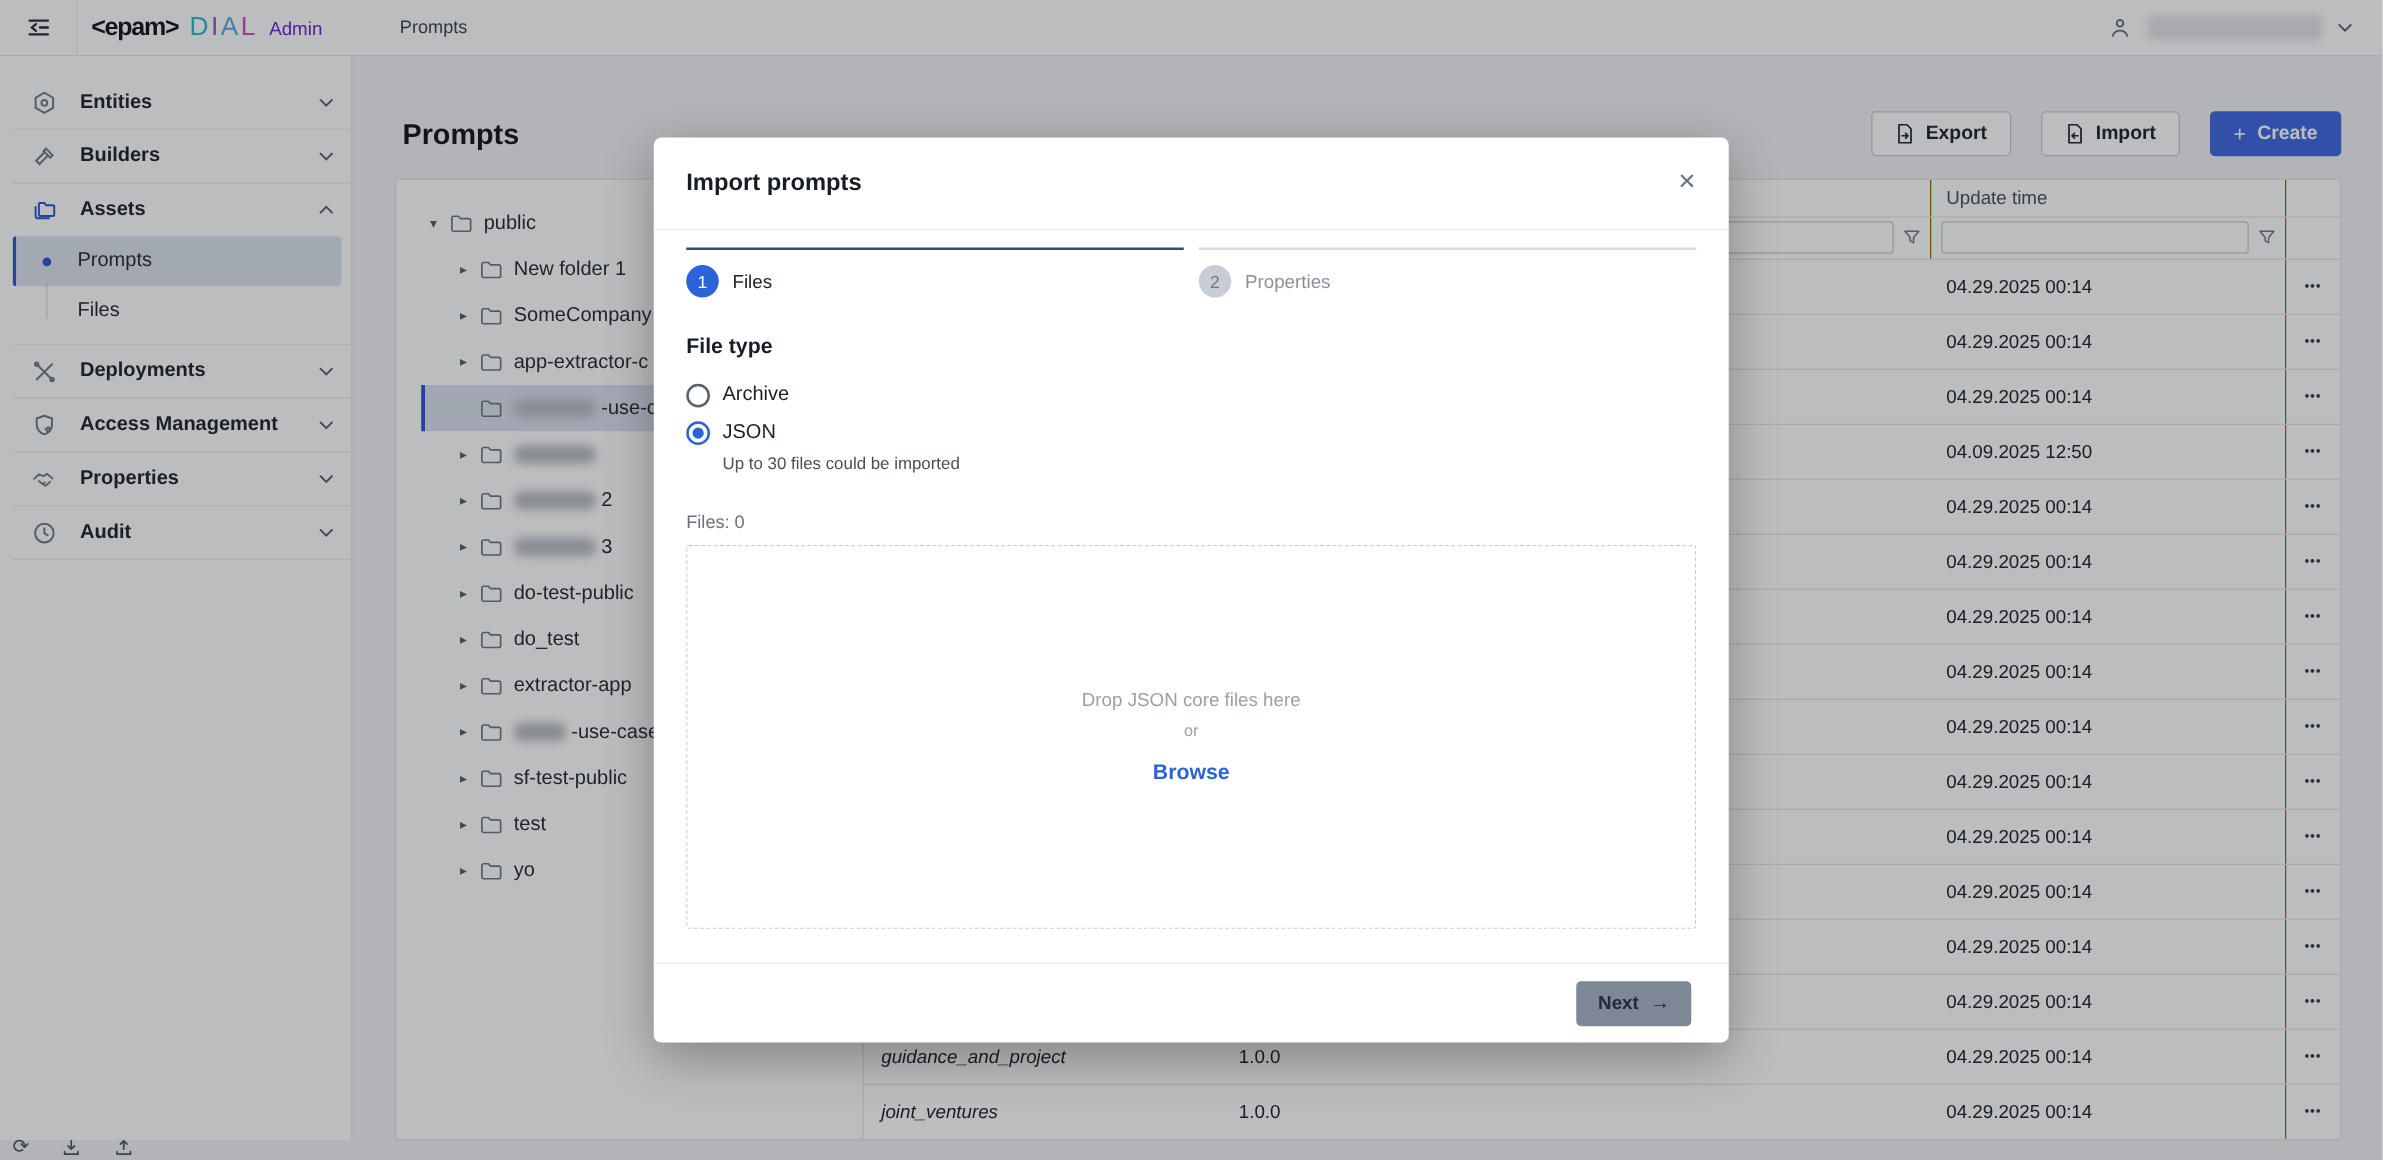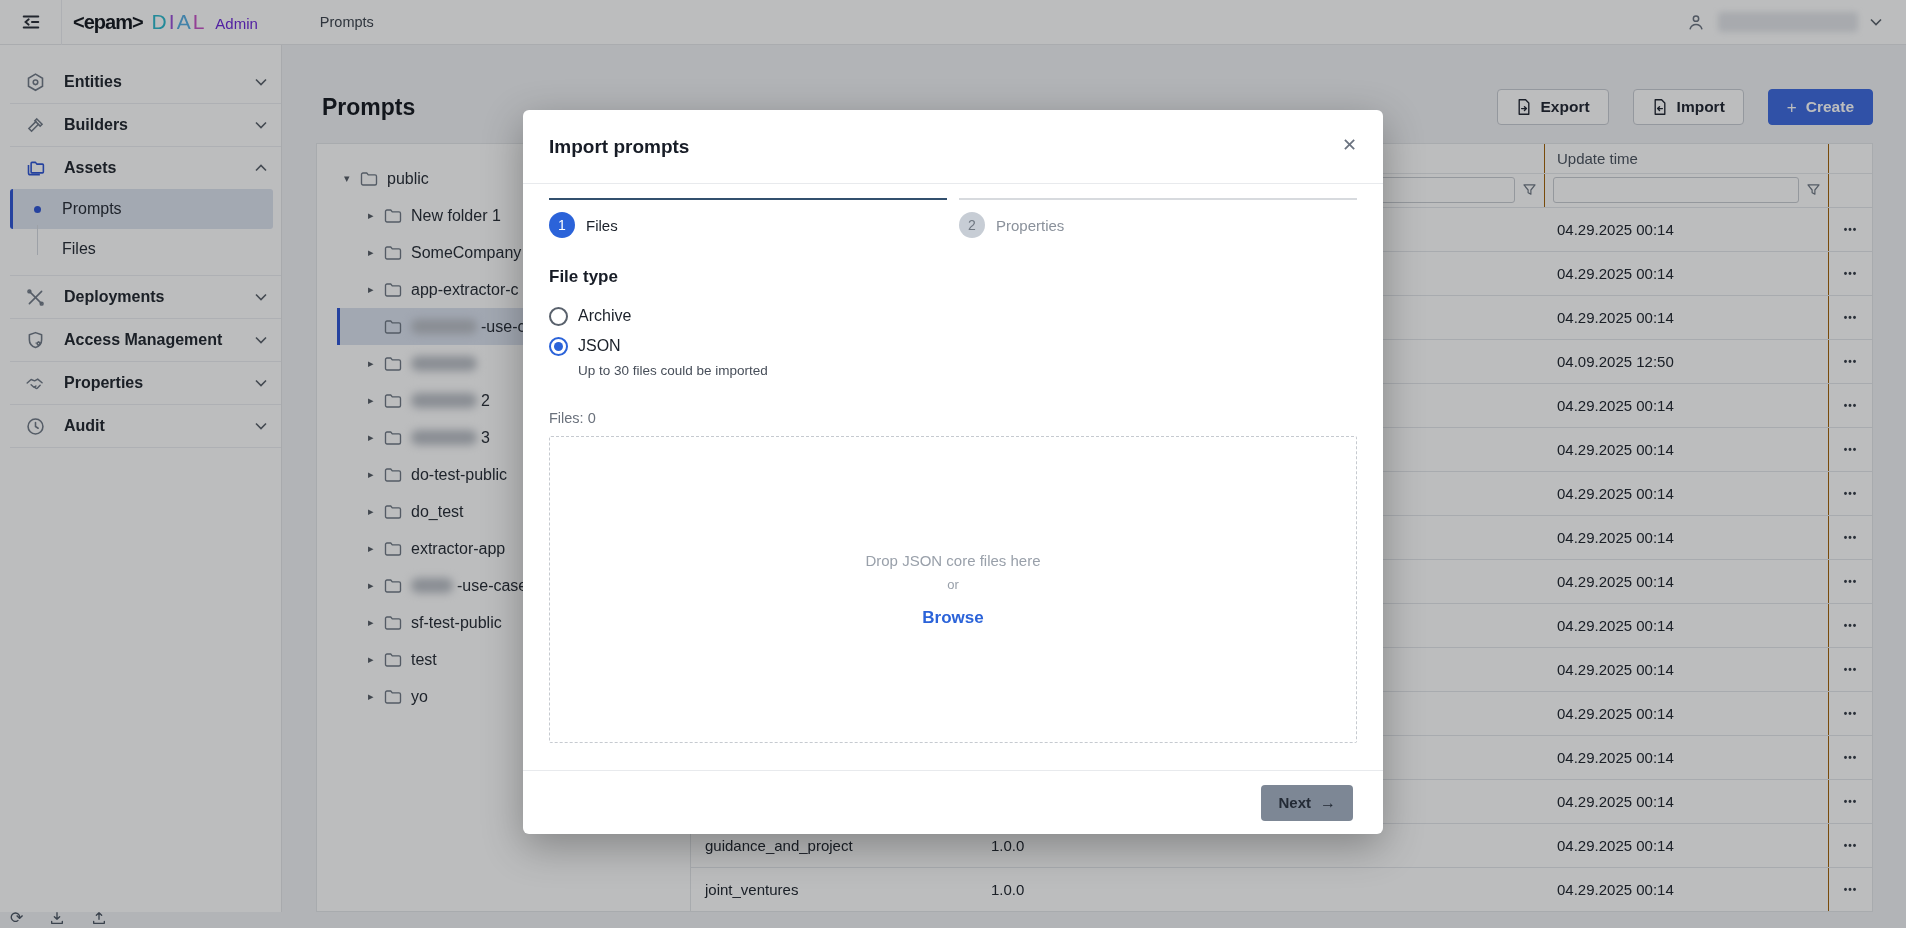--- a/index.html
+++ b/index.html
@@ -67,21 +67,21 @@
   .thead, .tfilter, .trow { display:grid; grid-template-columns:270px 583px 284px 44px; }
   .thead { height:32px; align-items:center; border-bottom:1px solid #e7e9ec; }
   .th { font-size:15px; color:#4a525e; padding-left:12px; height:100%; display:flex; align-items:center; }
   .th.bl, .fcell.bl, .td.bl { border-left:1px solid #a16207; }
   .tfilter { height:36px; }
   .fcell { display:flex; align-items:center; padding:0 8px; }
   .flt { flex:1; height:26px; border:1px solid #c8ccd2; border-radius:3px; background:#fff; min-width:0; outline:none; padding:0 6px; font:13px "Liberation Sans",sans-serif; }
   .funnel { margin-left:8px; flex:0 0 auto; }
   .trow { height:44px; border-top:1px solid #e4e6ea; }
   .td { display:flex; align-items:center; font-size:15px; color:#20262f; overflow:hidden; white-space:nowrap; }
-  .td-name { padding-left:14px; }
+  .td-name { padding-left:14px;font-style:italic; }
   .td-ver { padding-left:30px; }
   .td-upd { padding-left:13px; }
   .td-act { justify-content:center; }
   .dots { font-size:10px; letter-spacing:1px; font-weight:700; color:#343b46; cursor:pointer; }
 
   
   .overlay { position:absolute; inset:0; background:rgba(15,18,22,0.28); z-index:50; }
   .modal { position:absolute; left:523px; top:110px; width:860px; height:724px; background:#fff; border-radius:6px; box-shadow:0 12px 40px rgba(0,0,0,.3); z-index:60; }
   .m-head { height:74px; border-bottom:1px solid #e8eaed; position:relative; }
   .m-title { position:absolute; left:26px; top:26px; font-size:19px; font-weight:700; color:#171c26; }

